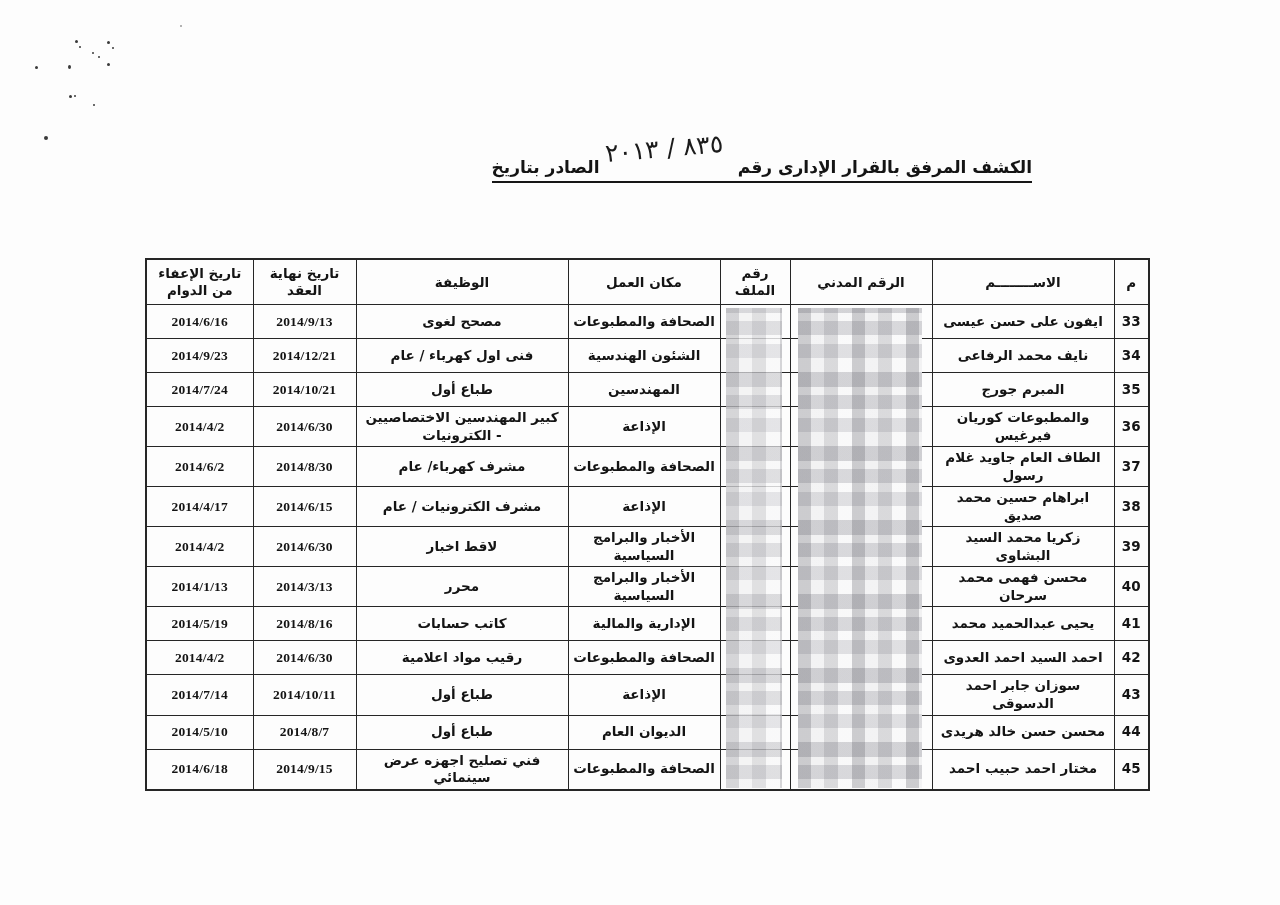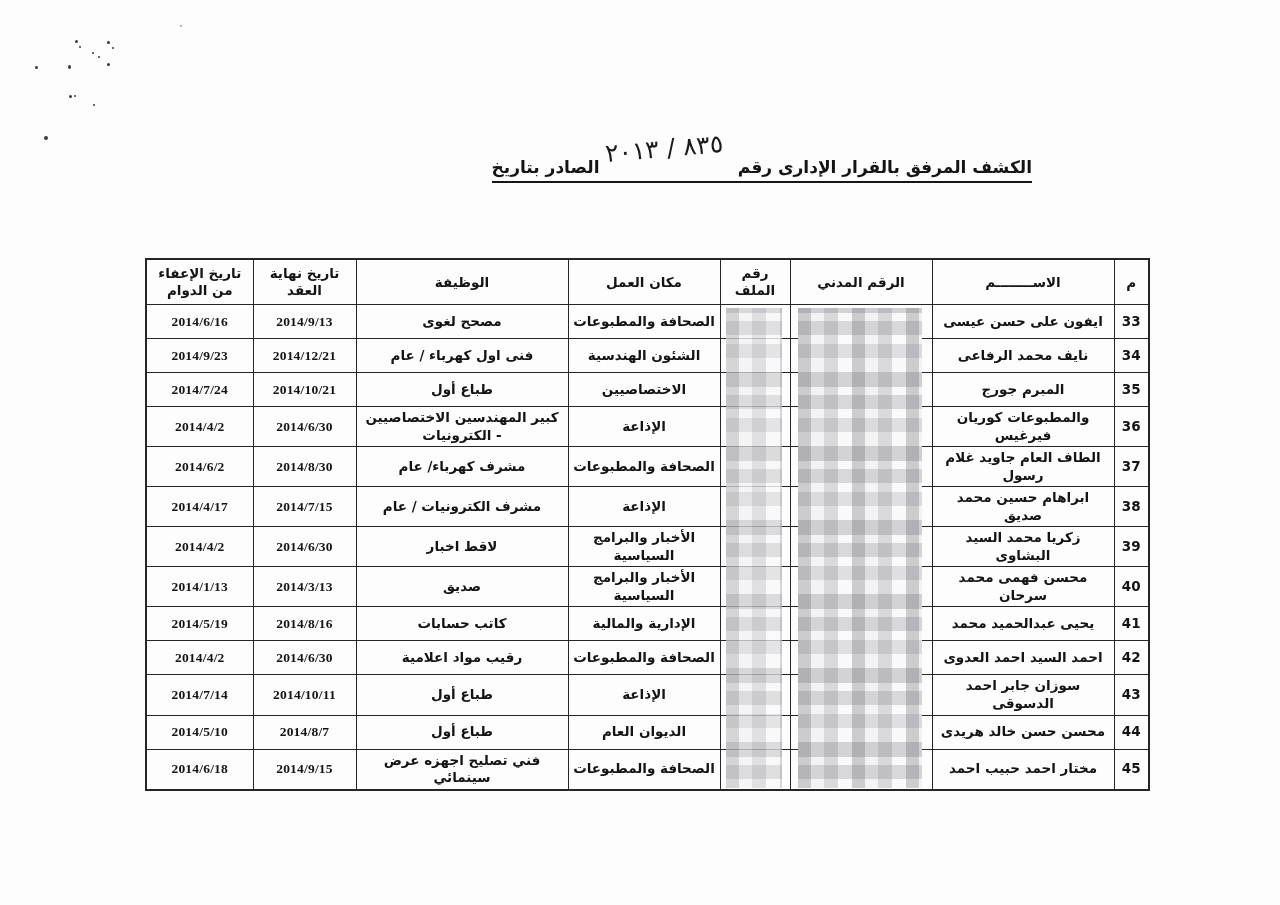--- a/index.html
+++ b/index.html
@@ -182,21 +182,21 @@
       <td>الشئون الهندسية</td>
       <td>فنى اول كهرباء / عام</td>
       <td class="date">2014/12/21</td>
       <td class="date">2014/9/23</td>
     </tr>
         <tr>
       <td class="idx">35</td>
       <td>المبرم جورج</td>
       <td class="col-civil"></td>
       <td class="col-file"></td>
-      <td>الاختصاصيين</td>
+      <td>المهندسين</td>
       <td>طباع أول</td>
       <td class="date">2014/10/21</td>
       <td class="date">2014/7/24</td>
     </tr>
         <tr>
       <td class="idx">36</td>
       <td>والمطبوعات كوريان فيرغيس</td>
       <td class="col-civil"></td>
       <td class="col-file"></td>
       <td>الإذاعة</td>
@@ -214,40 +214,40 @@
       <td class="date">2014/8/30</td>
       <td class="date">2014/6/2</td>
     </tr>
         <tr>
       <td class="idx">38</td>
       <td>ابراهام حسين محمد صديق</td>
       <td class="col-civil"></td>
       <td class="col-file"></td>
       <td>الإذاعة</td>
       <td>مشرف الكترونيات / عام</td>
-      <td class="date">2014/7/15</td>
+      <td class="date">2014/6/15</td>
       <td class="date">2014/4/17</td>
     </tr>
         <tr>
       <td class="idx">39</td>
       <td>زكريا محمد السيد البشاوى</td>
       <td class="col-civil"></td>
       <td class="col-file"></td>
       <td>الأخبار والبرامج السياسية</td>
       <td>لاقط اخبار</td>
       <td class="date">2014/6/30</td>
       <td class="date">2014/4/2</td>
     </tr>
         <tr>
       <td class="idx">40</td>
       <td>محسن فهمى محمد سرحان</td>
       <td class="col-civil"></td>
       <td class="col-file"></td>
       <td>الأخبار والبرامج السياسية</td>
-      <td>صديق</td>
+      <td>محرر</td>
       <td class="date">2014/3/13</td>
       <td class="date">2014/1/13</td>
     </tr>
         <tr>
       <td class="idx">41</td>
       <td>يحيى عبدالحميد محمد</td>
       <td class="col-civil"></td>
       <td class="col-file"></td>
       <td>الإدارية والمالية</td>
       <td>كاتب حسابات</td>

